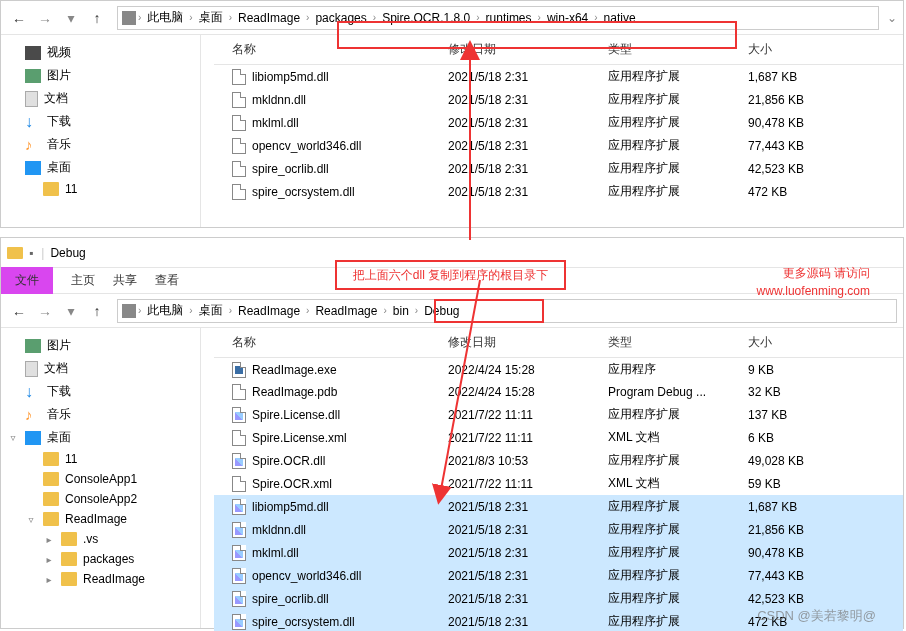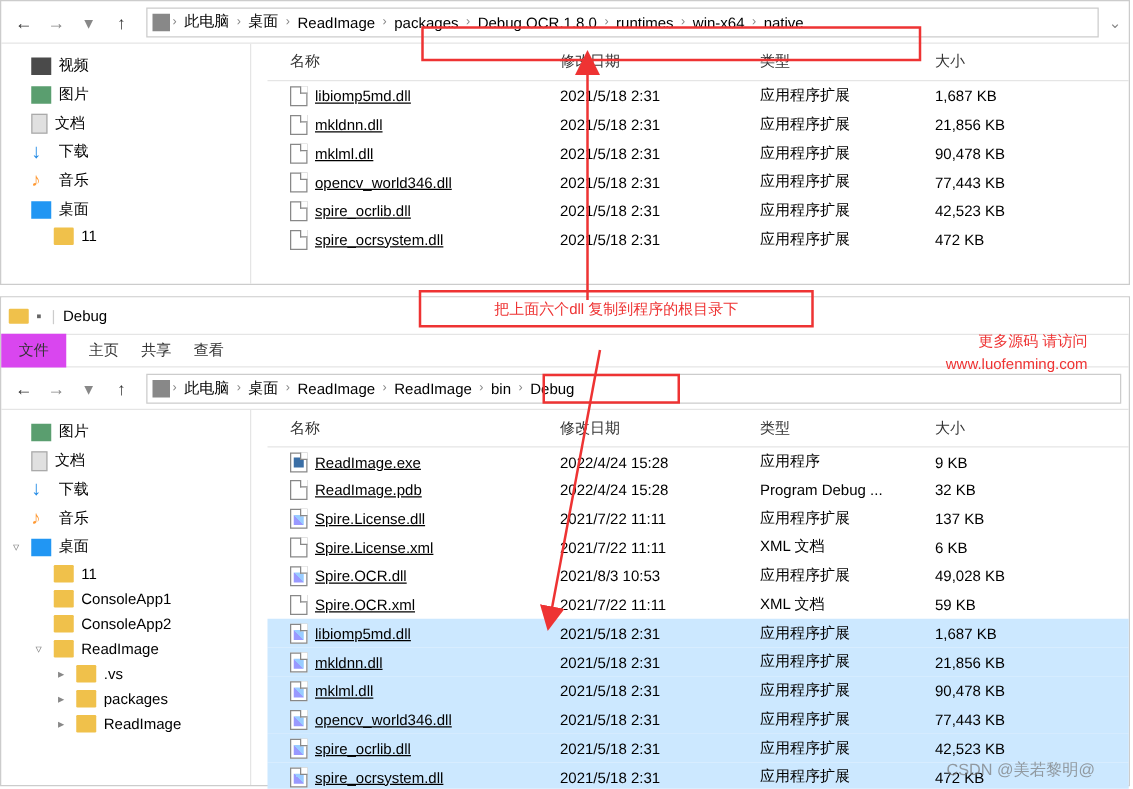--- a/index.html
+++ b/index.html
@@ -42,29 +42,29 @@
   .indent2 { padding-left: 42px; }
 
   .filepane { flex: 1; }
   .cols { display: flex; padding: 6px 4px; border-bottom: 1px solid #e5e5e5; color: #333; }
   .col-name { width: 230px; padding-left: 14px; }
   .col-date { width: 160px; }
   .col-type { width: 140px; }
   .col-size { width: 90px; padding-right: 12px; }
   .row { display: flex; padding: 3px 4px; align-items: center; }
   .row.sel { background: #cce8ff; }
-  .row .col-name { display: flex; align-items: center; gap: 6px; text-decoration: underline; }
+  .row .col-name { display: flex; align-items: center; gap: 6px; }
   .file-ic { width: 14px; height: 16px; background: #fff; border: 1px solid #888; position: relative; display: inline-block; }
   .file-ic::after { content: ""; position: absolute; right: -1px; top: -1px; width: 5px; height: 5px; background: #fff; border-left: 1px solid #888; border-bottom: 1px solid #888; }
   .file-ic.dll::before { content: ""; position: absolute; left: 2px; top: 4px; width: 8px; height: 8px; background: linear-gradient(45deg, #99f 50%, #9cf 50%); }
   .file-ic.exe::before { content: ""; position: absolute; left: 2px; top: 3px; width: 8px; height: 8px; background: #3a6ea5; }
 
   .annotation-box1 { position: absolute; border: 2px solid #e33; }
   #anno-path1 { top: 21px; left: 337px; width: 400px; height: 28px; }
-  #anno-text { top: 232px; left: 335px; width: 316px; height: 30px; display: flex; align-items: center; justify-content: center; color: #e33; font-size: 15px; }
+  #anno-text { top: 260px; left: 335px; width: 231px; height: 30px; display: flex; align-items: center; justify-content: center; color: #e33; font-size: 15px; }
   #anno-path2 { top: 299px; left: 434px; width: 110px; height: 24px; }
 
   .arrow-svg { position: absolute; pointer-events: none; }
 
   .promo { position: absolute; right: 36px; top: 264px; text-align: right; color: #e33; font-size: 15px; line-height: 1.5; }
 
   .watermark { position: absolute; right: 30px; bottom: 6px; color: rgba(120,120,120,0.7); font-size: 13px; }
   .chev-down { margin-left: auto; color: #888; }
 </style>
 </head>
@@ -82,21 +82,21 @@
       <span class="pc-icon"></span>
     <span class="crumb-sep">›</span>
         <span class="crumb">此电脑</span>
         <span class="crumb-sep">›</span>
         <span class="crumb">桌面</span>
         <span class="crumb-sep">›</span>
         <span class="crumb">ReadImage</span>
         <span class="crumb-sep">›</span>
         <span class="crumb">packages</span>
         <span class="crumb-sep">›</span>
-        <span class="crumb">Debug.OCR.1.8.0</span>
+        <span class="crumb">Spire.OCR.1.8.0</span>
         <span class="crumb-sep">›</span>
         <span class="crumb">runtimes</span>
         <span class="crumb-sep">›</span>
         <span class="crumb">win-x64</span>
         <span class="crumb-sep">›</span>
         <span class="crumb">native</span>
       </div>
     <span class="chev-down">⌄</span>
   </div>
   <div class="content">

